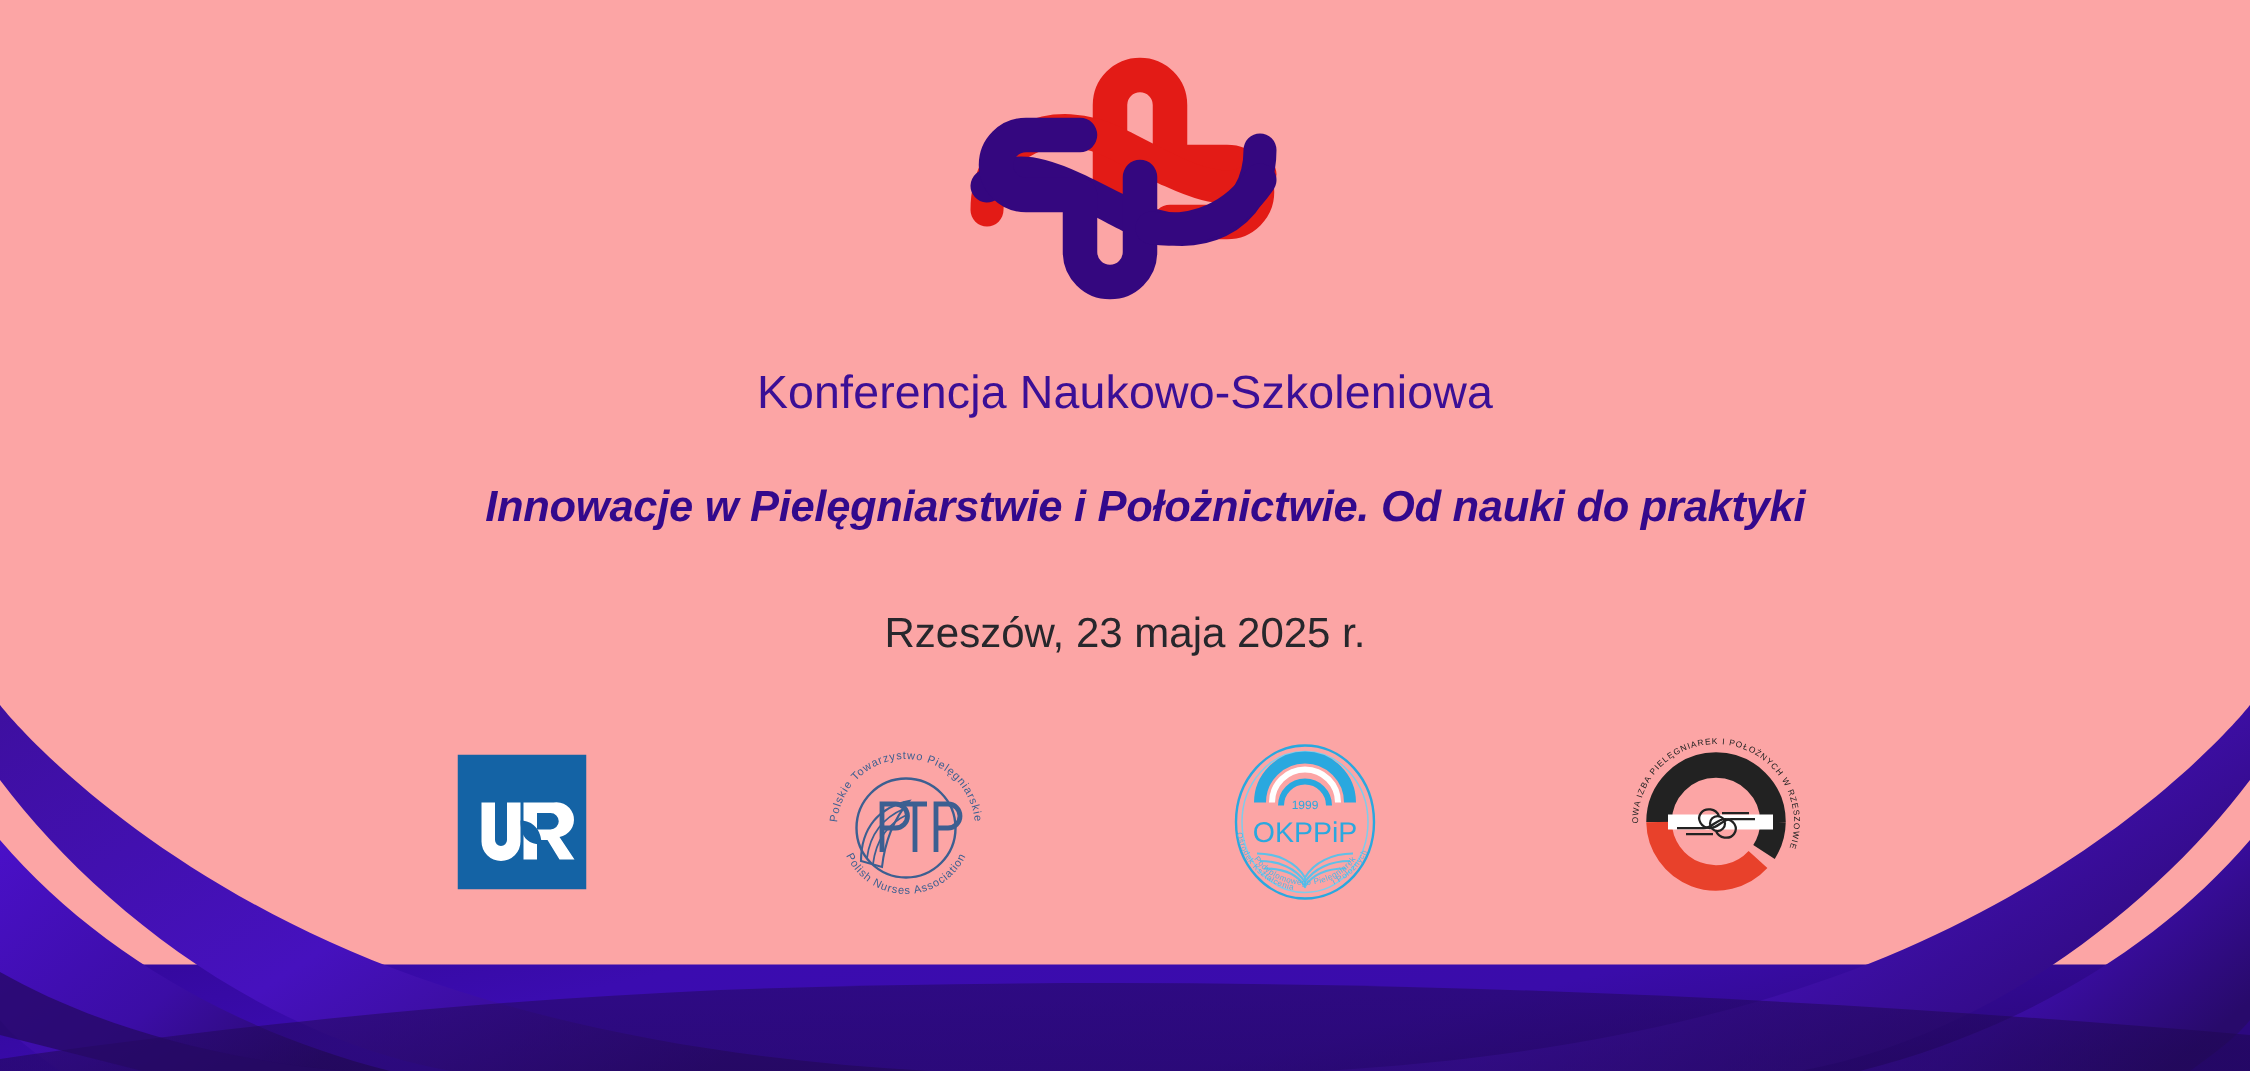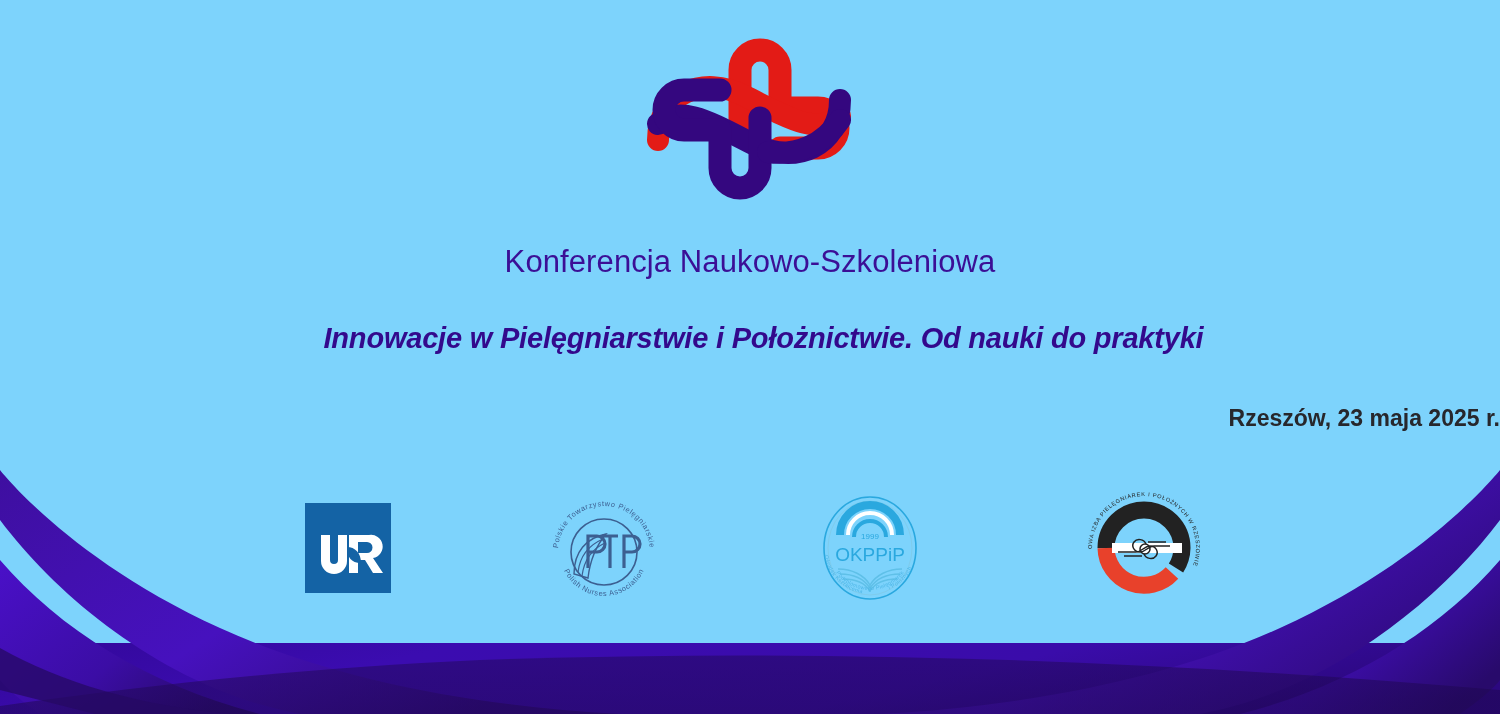--- a/index.html
+++ b/index.html
@@ -7,21 +7,21 @@
     padding: 0;
     background: #ffffff;
   }
   body {
     font-family: "Liberation Sans", sans-serif;
   }
   #banner {
     position: relative;
     width: 1500px;
     height: 714px;
-    background: #7dd3fc;
+    background: #fca5a5;
     overflow: hidden;
   }
 
   
   #waves {
     position: absolute;
     left: 0;
     top: 0;
     width: 1500px;
     height: 714px;
@@ -61,25 +61,24 @@
     font-size: 29px;
     font-weight: bold;
     font-style: italic;
     letter-spacing: -0.2px;
     line-height: 1.3;
     margin: 38px 0 0 0;
     padding-left: 27px;
   }
   .place-date {
     color: #27272c;
-    font-size: 23px;
-    font-weight: 700;
+    font-size: 28px;
+    font-weight: 400;
     line-height: 1.3;
     margin: 47px 0 0 0;
-    text-align: right;
   }
 
   
   #logo-strip {
     position: absolute;
     left: 0;
     top: 487px;
     width: 1500px;
     height: 122px;
   }

